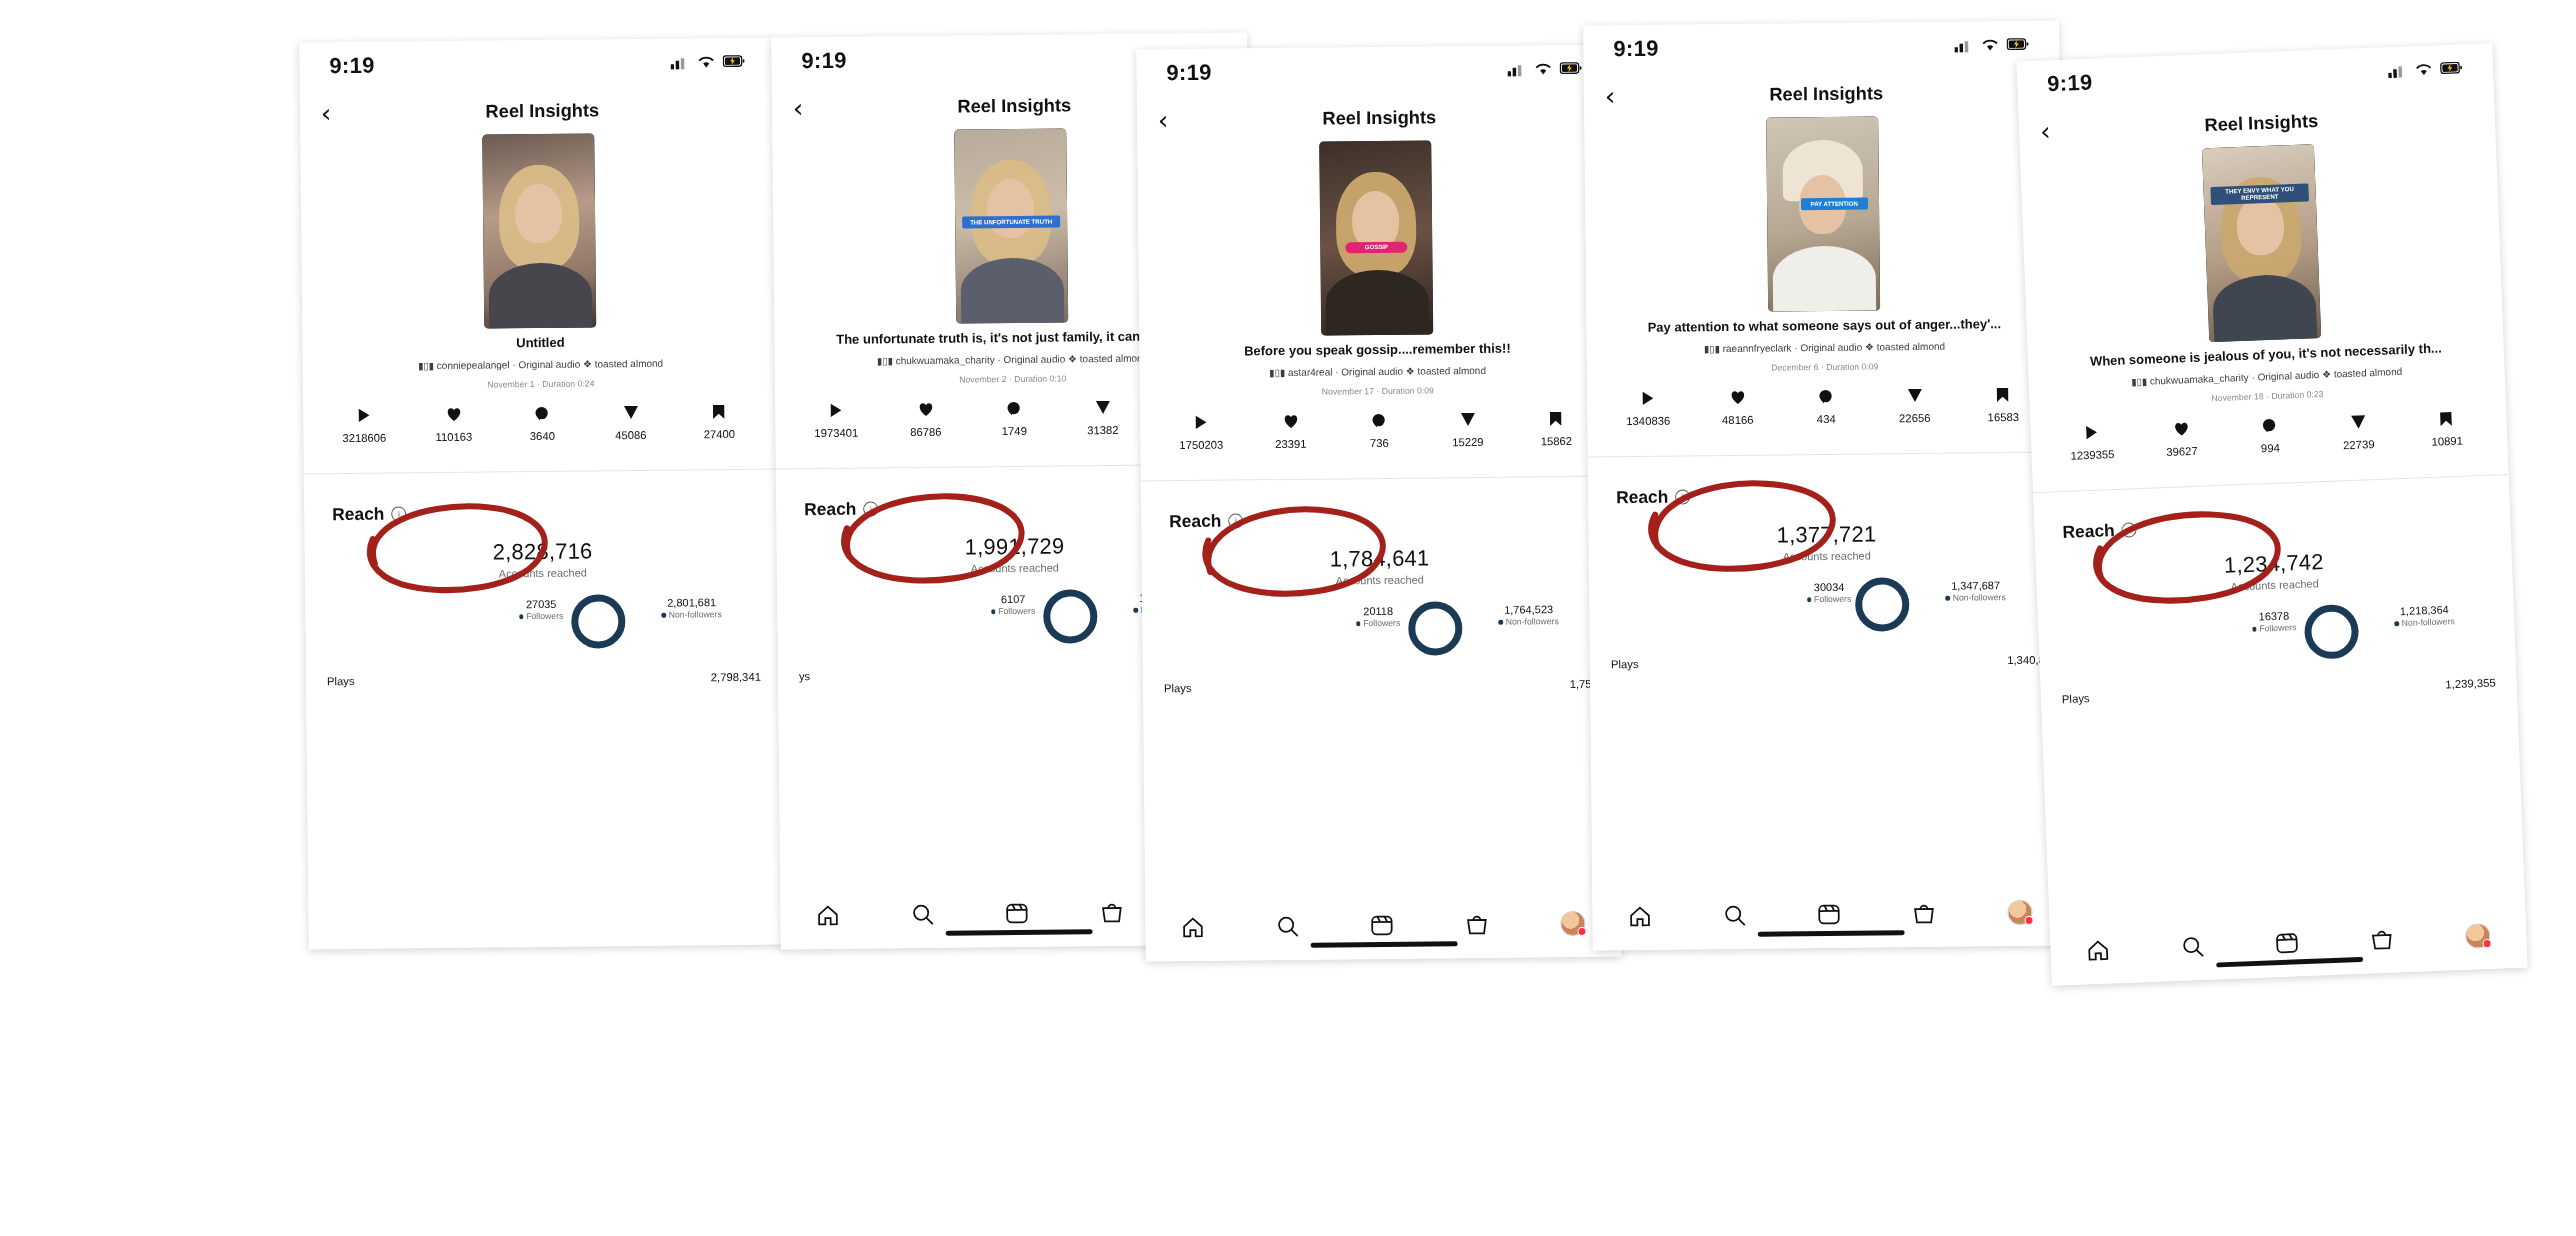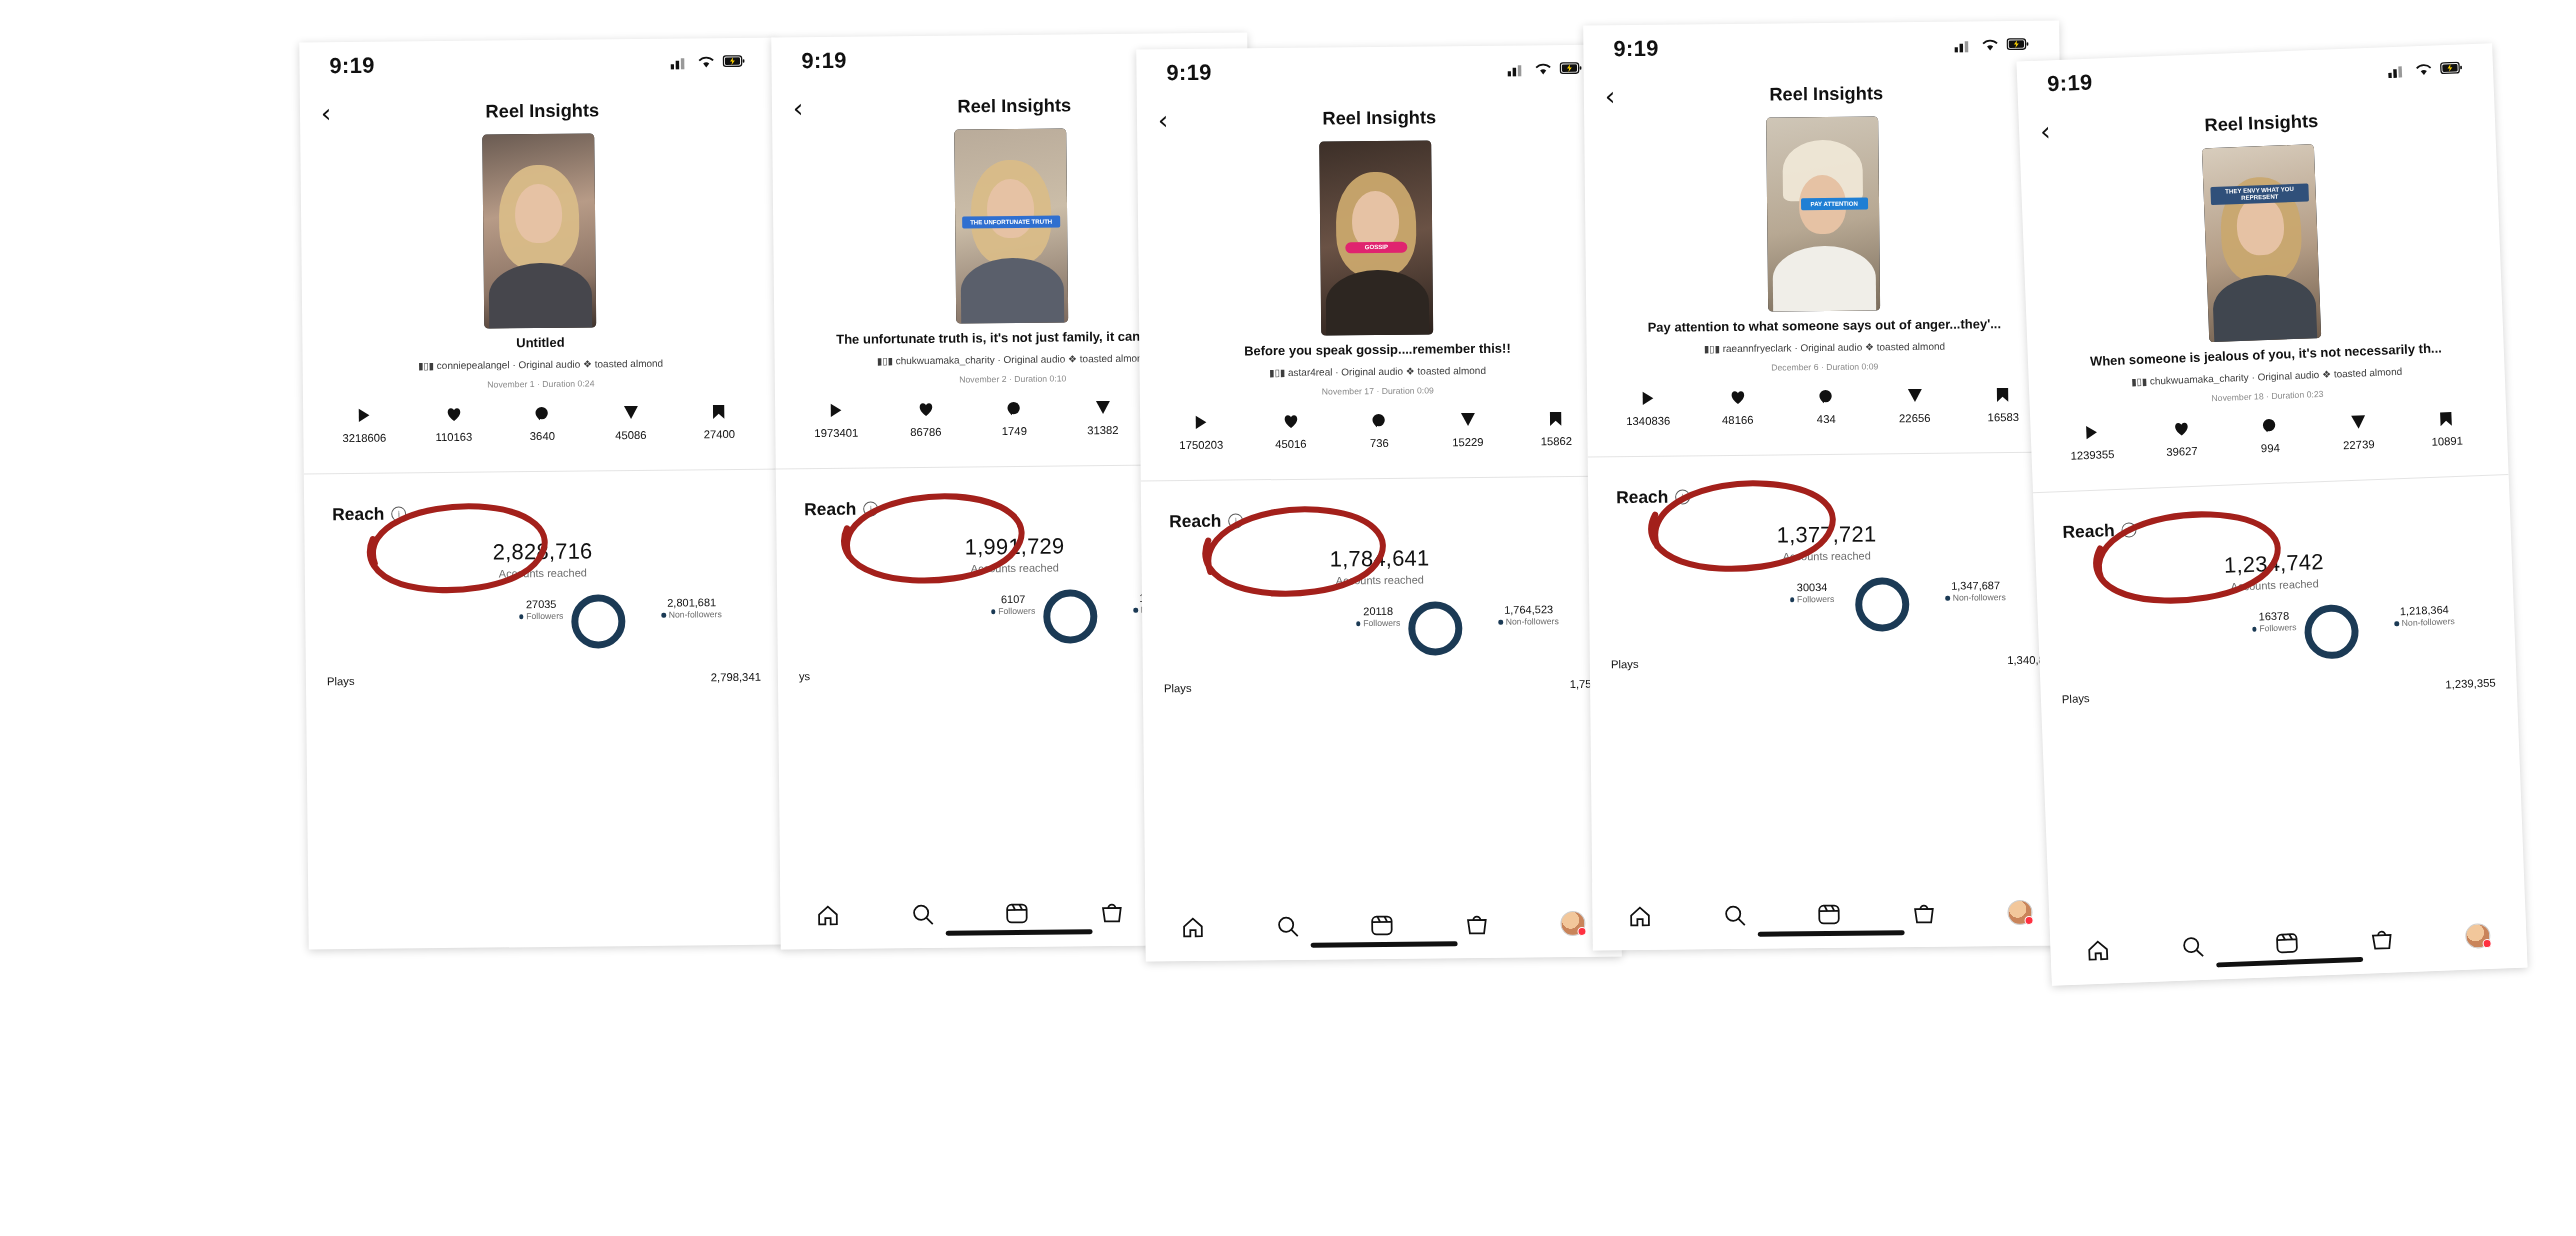--- a/index.html
+++ b/index.html
@@ -643,21 +643,21 @@
             </svg>
           </div>
         <div class="mval">1750203</div>
       </div>
       <div class="metric">
         <div class="mico">
             <svg width="15.7" height="15" viewBox="0 0 18 17">
               <path d="M9 16 C-1 9 1 1.5 5.5 1.5 C7.5 1.5 8.6 3 9 3.8 C9.4 3 10.5 1.5 12.5 1.5 C17 1.5 19 9 9 16 Z" fill="#111"></path>
             </svg>
           </div>
-        <div class="mval">45016</div>
+        <div class="mval">23391</div>
       </div>
       <div class="metric">
         <div class="mico">
             <svg width="15" height="15" viewBox="0 0 17 17">
               <circle cx="8.5" cy="8" r="7" fill="#111"></circle>
               <path d="M4 13 L6 16 L8 13 Z" fill="#111"></path>
             </svg>
           </div>
         <div class="mval">736</div>
       </div>
@@ -842,21 +842,21 @@
     <div class="reach-block" style="top:499px;">
       <div class="reach-num">1,377,721</div>
       <div class="reach-sub">Accounts reached</div>
     </div>
 
     <svg class="circle-ann" style="left:37px; top:441px;" width="229" height="124" viewBox="0 0 262 142">
       <path d="M36 92 C20 46, 94 16, 162 22 C224 27, 254 54, 228 86 C202 118, 114 128, 64 110 C34 99, 22 78, 34 56" fill="none" stroke="#a3201b" stroke-width="7" stroke-linecap="round"></path>
     </svg>
 
     <div class="donut" style="left:266px; top:555px;"></div>
-    <div class="legend" style="left:175px; top:558px; width:96px;">
+    <div class="legend" style="left:192px; top:558px; width:96px;">
       <div>30034</div>
       <div class="lsub"><span class="dot"></span><span>Followers</span></div>
     </div>
     <div class="legend" style="left:330px; top:558px; width:113px;">
       <div>1,347,687</div>
       <div class="lsub"><span class="dot"></span><span>Non-followers</span></div>
     </div>
 
     <div class="plays-row" style="top:633px;">
       <span>Plays</span>

